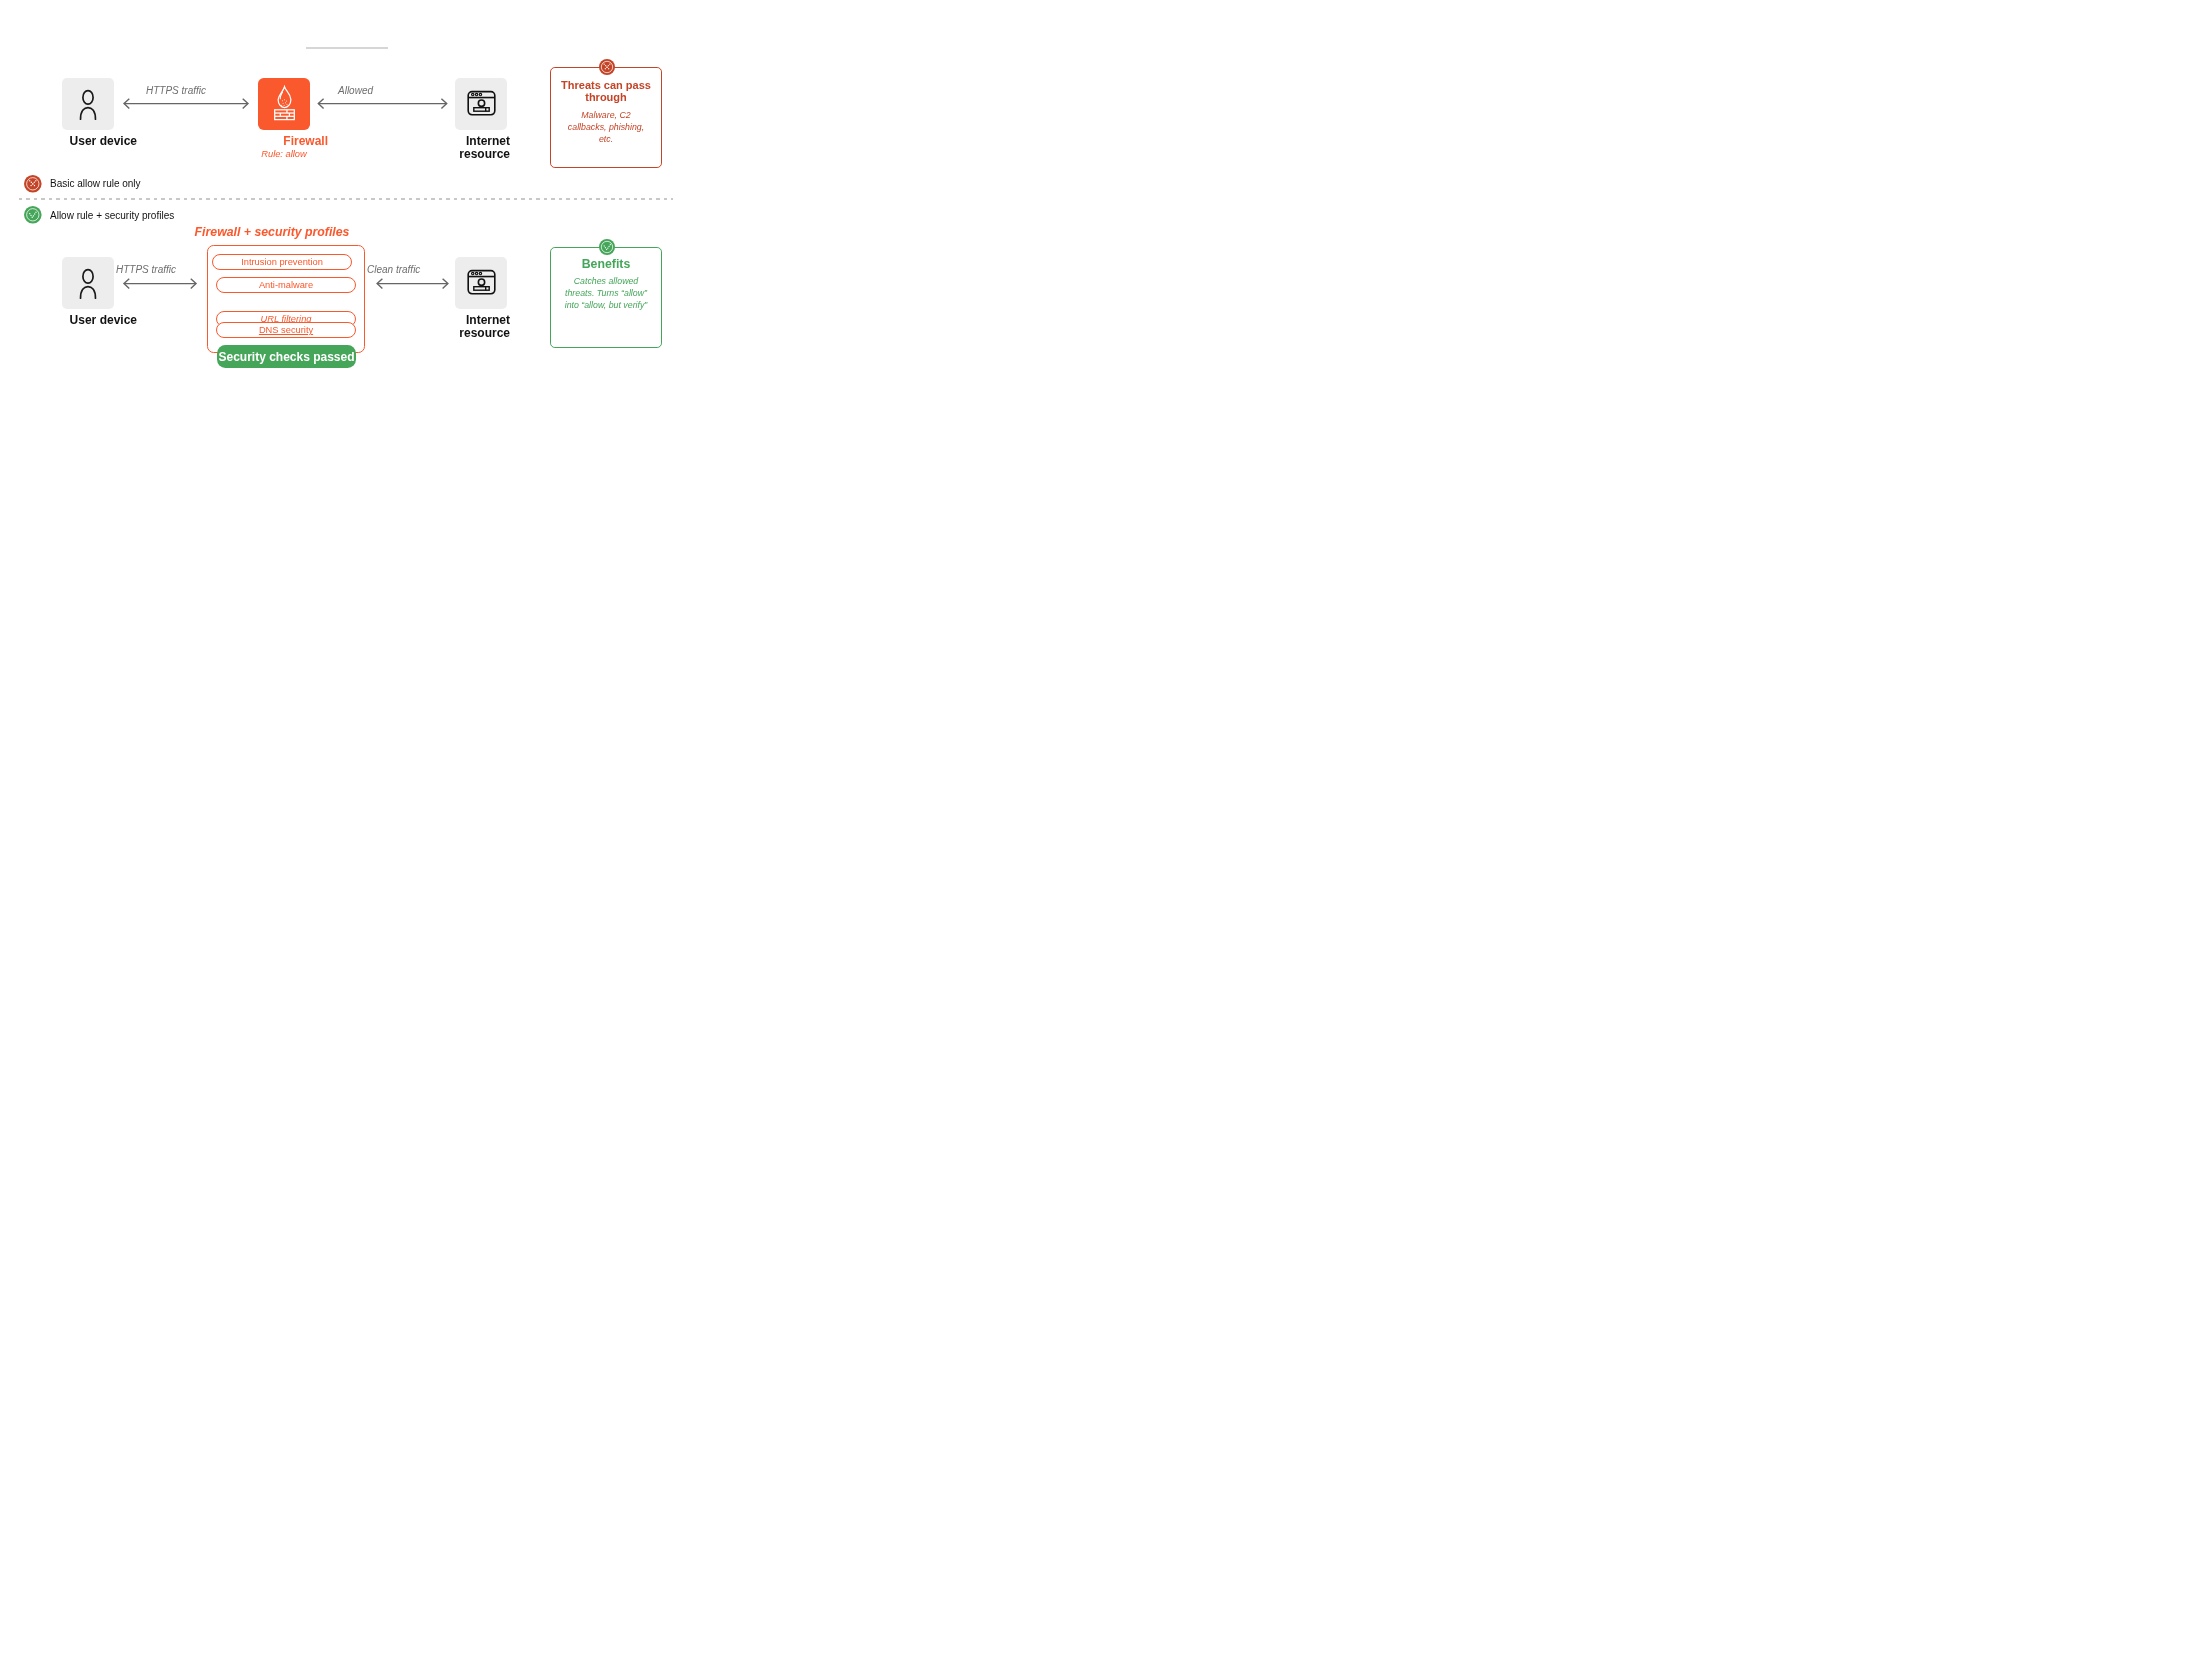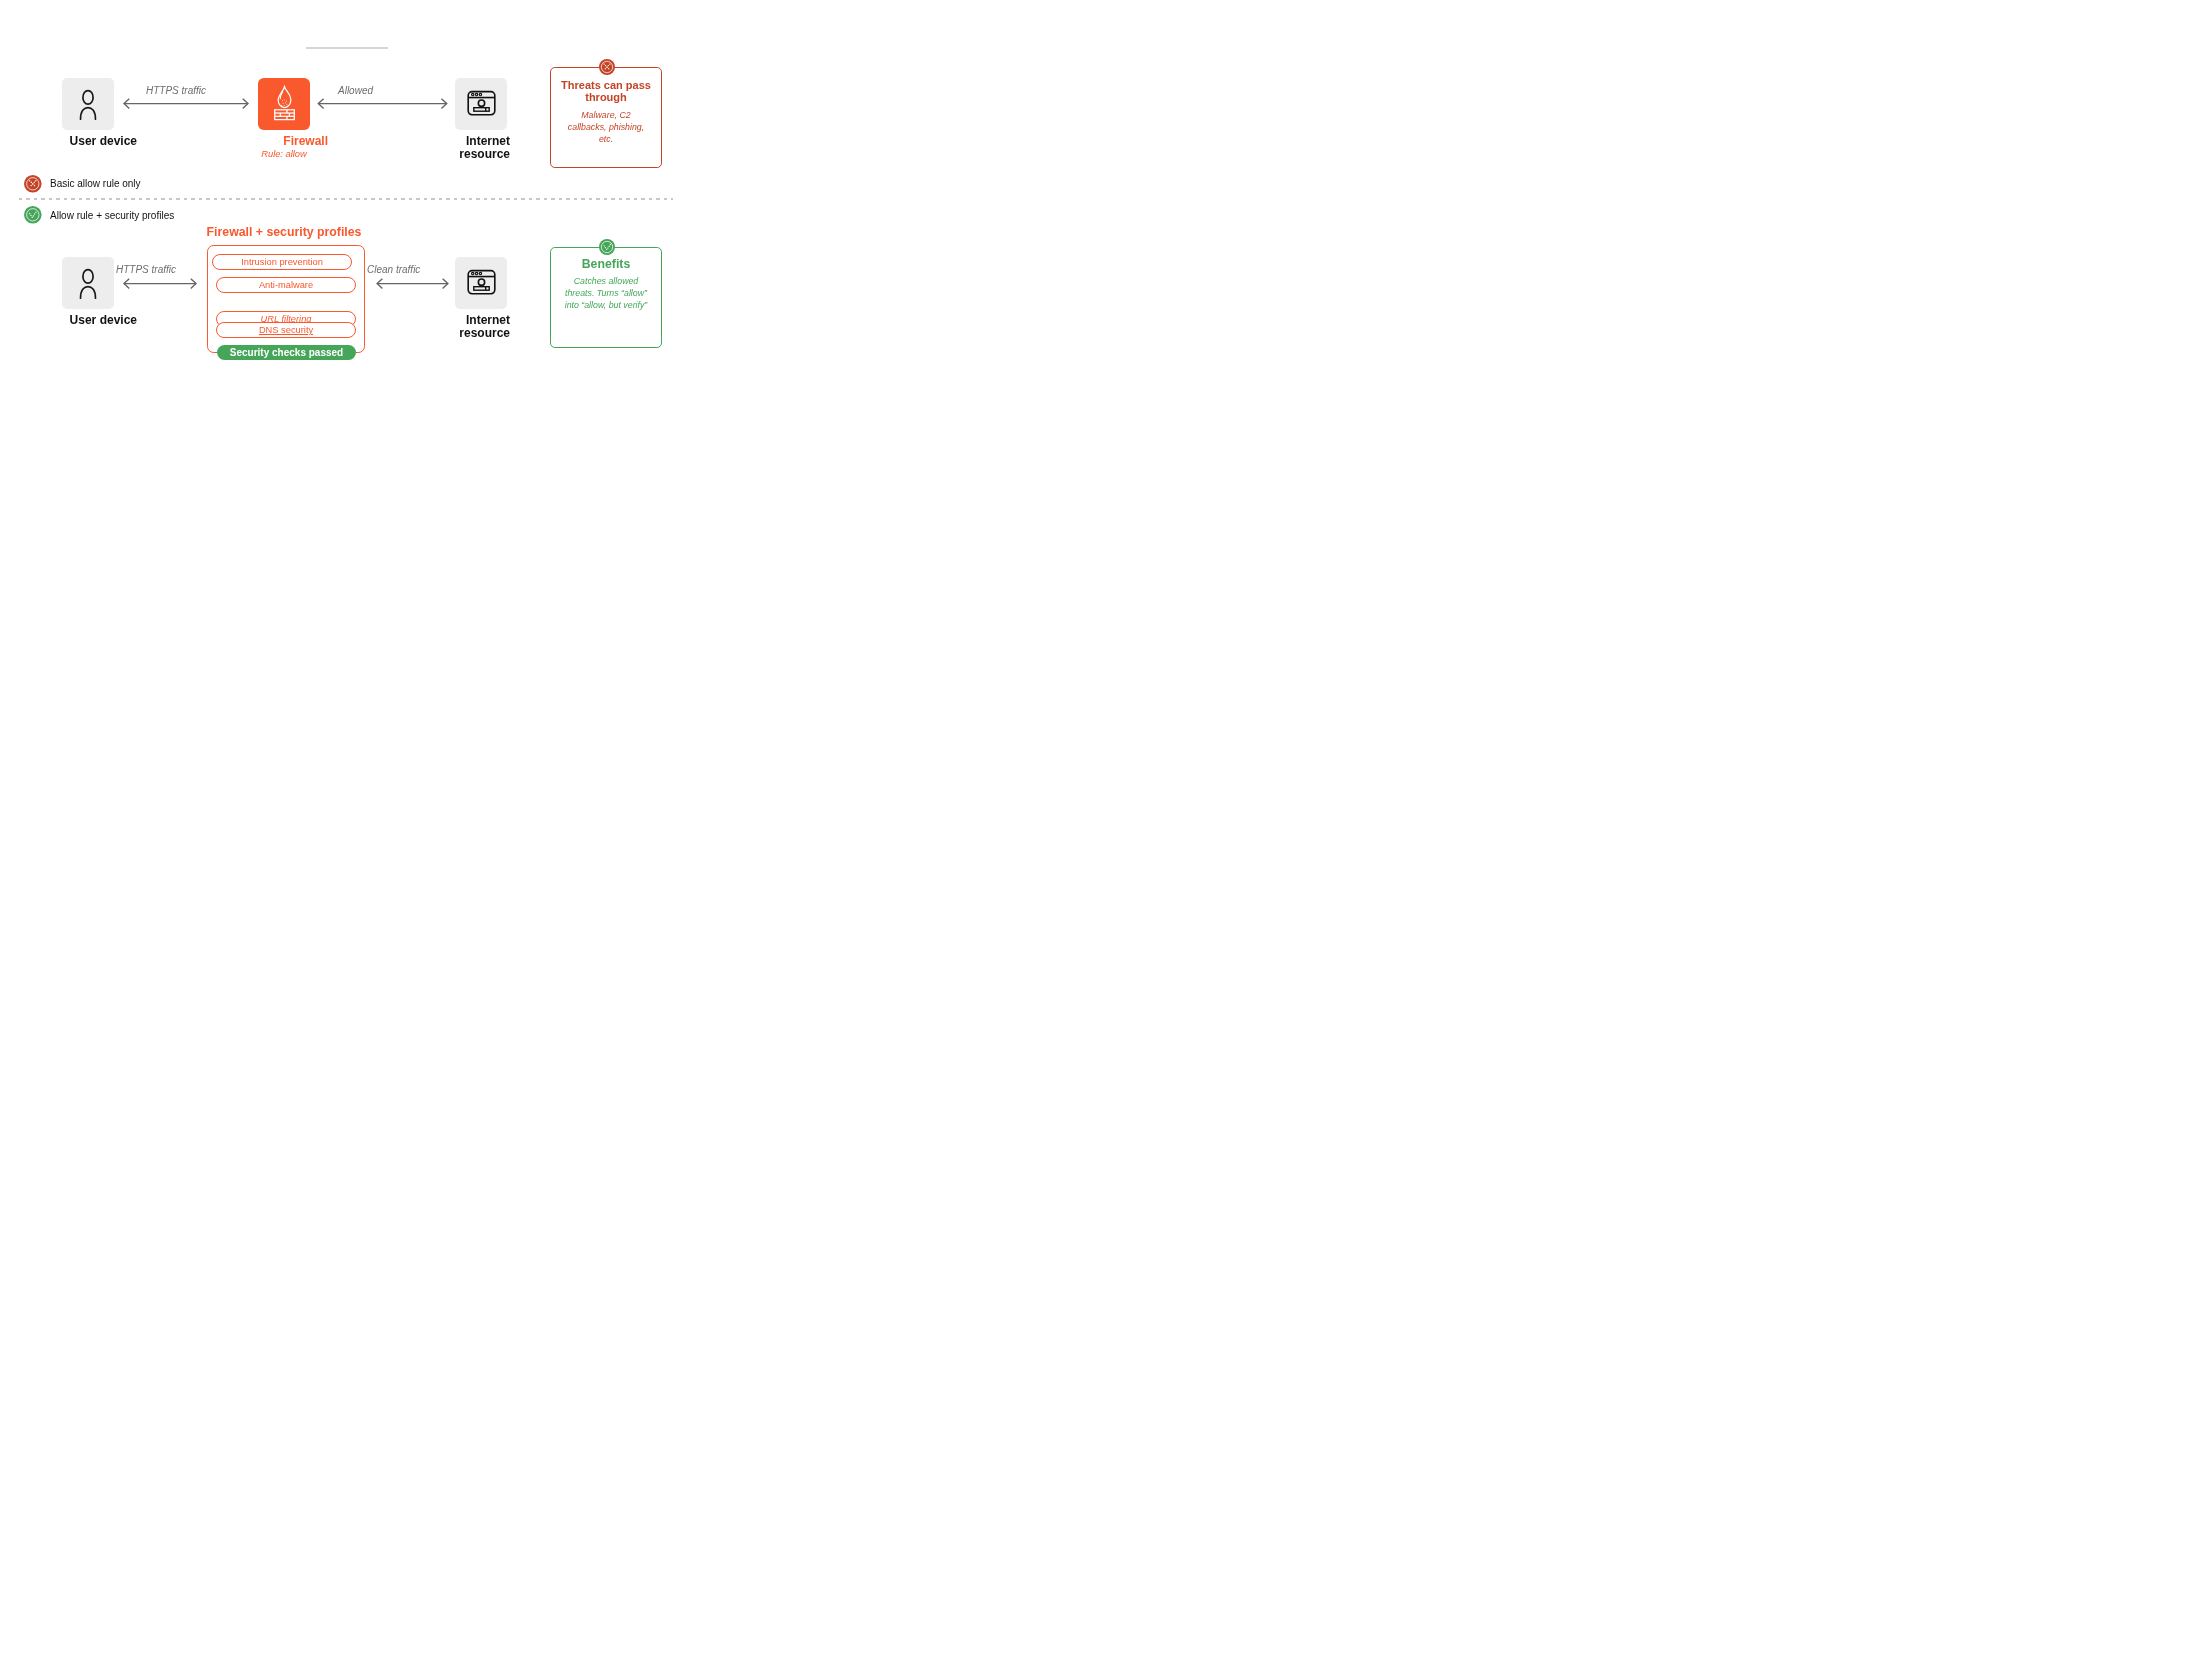--- a/index.html
+++ b/index.html
@@ -38,22 +38,22 @@
   .card.brick{border:1.1px solid var(--brick);width:112px;height:101px;padding-top:10.6px;}
   .card.green{border:1.1px solid var(--green);width:112px;height:101px;padding-top:9.7px;}
   .card-title{font-size:11px;font-weight:700;line-height:12.8px;}
   .card.green .card-title{font-size:12.3px;}
   .card-body{font-size:8.8px;font-style:italic;line-height:12px;margin:4.9px auto 0;width:92px;}
 
   .profiles-heading{font-size:12.3px;font-weight:700;color:var(--orange);text-align:center;}
   .profiles-box{width:158px;height:108px;border:1.1px solid var(--orange);border-radius:6.6px;background:#fff;}
   .pill{width:140px;height:16.3px;border:0.9px solid var(--orange);border-radius:8.4px;background:#fff;
     color:var(--orange);font-size:9.3px;display:flex;align-items:center;justify-content:center;}
-  .passed-btn{width:139px;height:15px;border-radius:8.4px;background:var(--green);color:#fff;
-    font-size:10px;font-weight:700;display:flex;align-items:center;justify-content:center;}
+  .passed-btn{width:139px;height:23px;border-radius:8.4px;background:var(--green);color:#fff;
+    font-size:12px;font-weight:700;display:flex;align-items:center;justify-content:center;}
 
   .icon-svg{display:block;}
 </style>
 </head>
 <body>
 
 <div class="canvas">
 
   <div class="abs title-underline"></div>
 
@@ -162,21 +162,21 @@
 
   <span class="abs icon-svg" style="left:24px;top:206px;">
     <svg width="17.6" height="17.6" viewBox="0 0 40 40">
       <circle cx="20" cy="20" r="20" fill="#45A65A"></circle>
       <circle cx="20" cy="20" r="14" fill="none" stroke="#ffffff" stroke-width="1.7"></circle>
       <polyline points="13,17 19,26 28,13" stroke="#ffffff" stroke-width="2.8" stroke-linecap="round" fill="none" stroke-dasharray="0.4 4.6"></polyline>
     </svg>
   </span>
   <div class="abs legend-label" style="left:50px;top:210px;">Allow rule + security profiles</div>
 
-  <div class="abs profiles-heading" style="left:196px;top:225px;width:176px;">Firewall + security profiles</div>
+  <div class="abs profiles-heading" style="left:184px;top:225px;width:176px;font-style:italic;">Firewall + security profiles</div>
 
   <div class="abs profiles-box" style="left:207px;top:245px;"></div>
   <div class="abs pill" style="left:212px;top:254px;">Intrusion prevention</div>
   <div class="abs pill" style="left:216px;top:277px;">Anti-malware</div>
   <div class="abs pill" style="left:216px;top:311px;font-style:italic;">URL filtering</div>
   <div class="abs pill" style="left:216px;top:322px;text-decoration:underline;">DNS security</div>
   <div class="abs passed-btn" style="left:217px;top:345px;">Security checks passed</div>
 
   <div class="abs node-box" style="left:62px;top:257px;">
     <span class="icon-svg">

